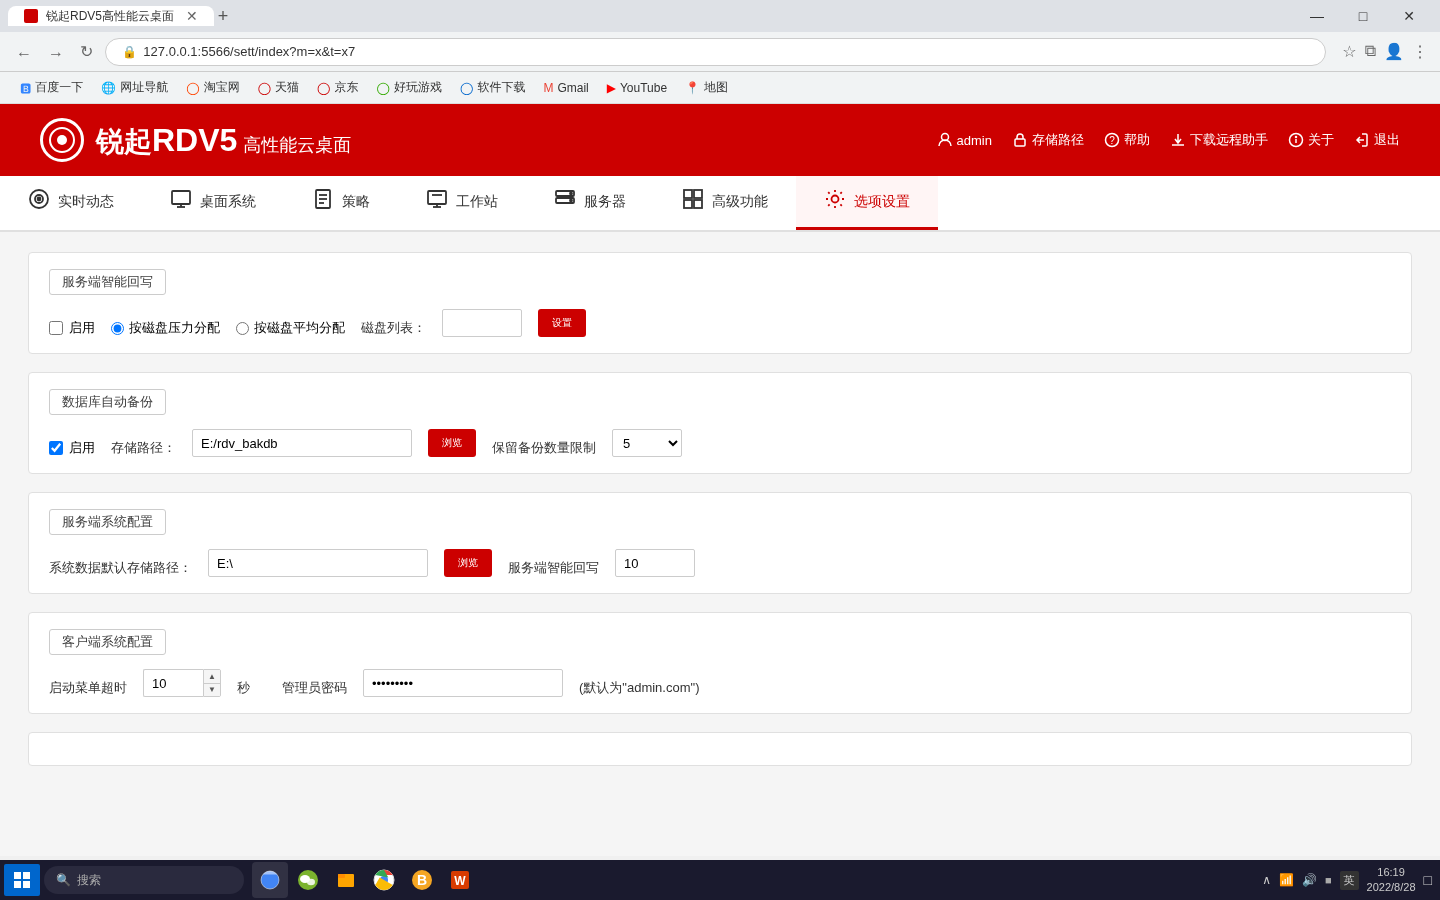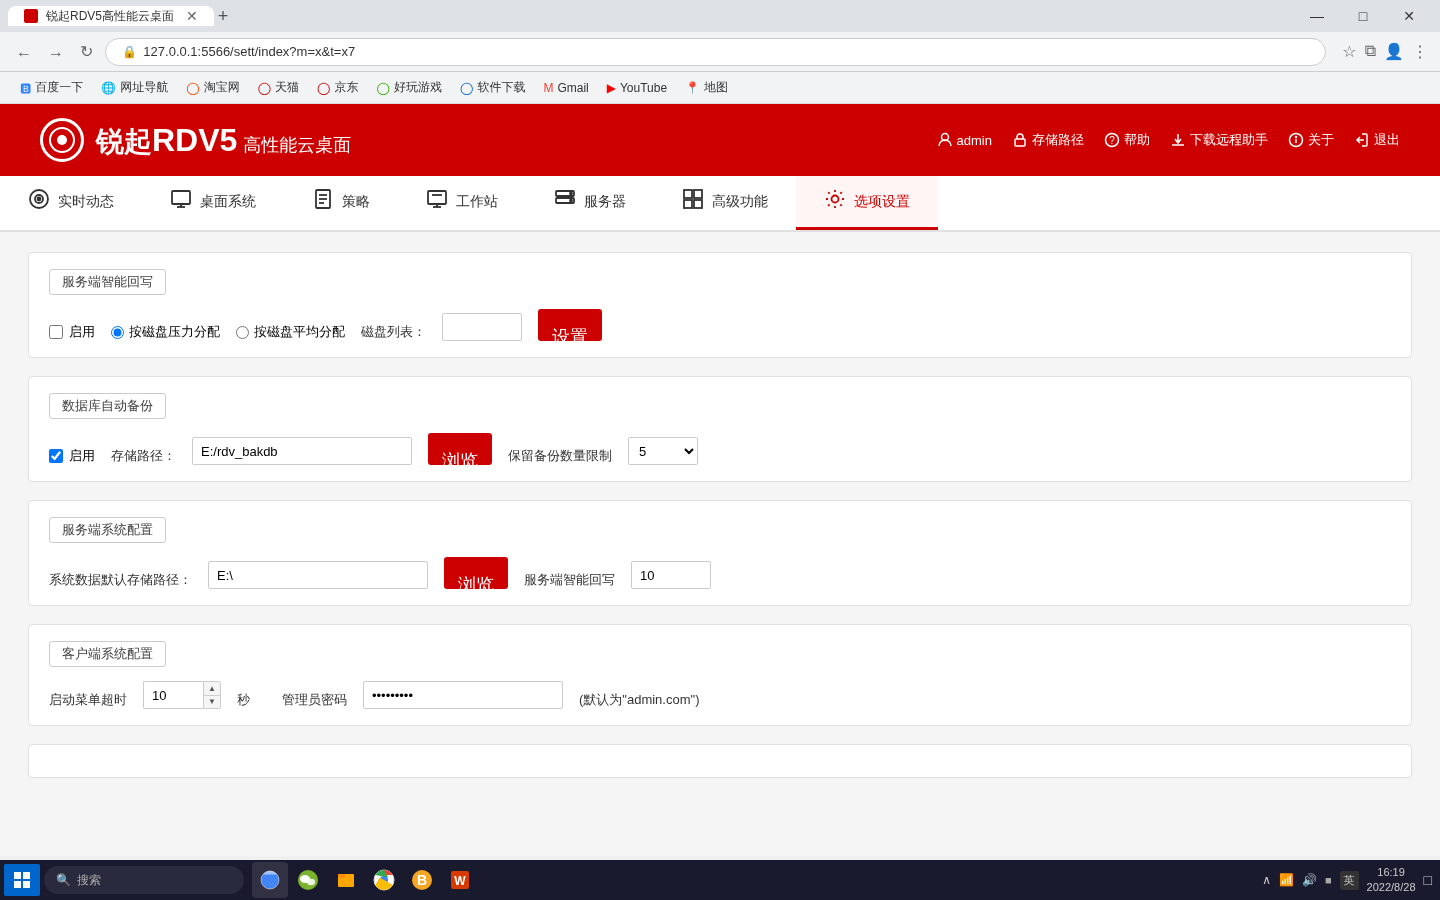--- a/index.html
+++ b/index.html
@@ -42,21 +42,21 @@
 
     .checkbox-label { display: flex; align-items: center; gap: 6px; cursor: pointer; }
     .checkbox { width: 14px; height: 14px; }
     .radio-label { display: flex; align-items: center; gap: 5px; cursor: pointer; }
 
     .text-input { border: 1px solid #ccc; border-radius: 2px; padding: 4px 8px; font-size: 13px; height: 28px; }
     .text-input-sm { width: 80px; }
     .text-input-lg { width: 200px; }
     .text-input-xl { width: 220px; }
 
-    .btn-red { background: #c00; color: #fff; border: none; border-radius: 3px; padding: 16px 14px; font-size: 18px; cursor: pointer; height: 28px; }
+    .btn-red { background: #c00; color: #fff; border: none; border-radius: 3px; padding: 5px 14px; font-size: 10px; cursor: pointer; height: 28px; }
 
     .select-input { border: 1px solid #ccc; border-radius: 2px; padding: 3px 6px; font-size: 13px; height: 28px; background: #fff; }
 
     .stepper-wrapper { display: flex; align-items: center; }
     .stepper-input { border: 1px solid #ccc; border-radius: 2px 0 0 2px; padding: 4px 8px; font-size: 13px; height: 28px; width: 60px; border-right: none; }
     .stepper-btns { display: flex; flex-direction: column; border: 1px solid #ccc; border-radius: 0 2px 2px 0; height: 28px; width: 18px; }
     .stepper-btn { flex: 1; background: #f5f5f5; border: none; cursor: pointer; font-size: 8px; display: flex; align-items: center; justify-content: center; color: #555; padding: 0; }
     .stepper-btn:first-child { border-bottom: 1px solid #ccc; }
 
     

